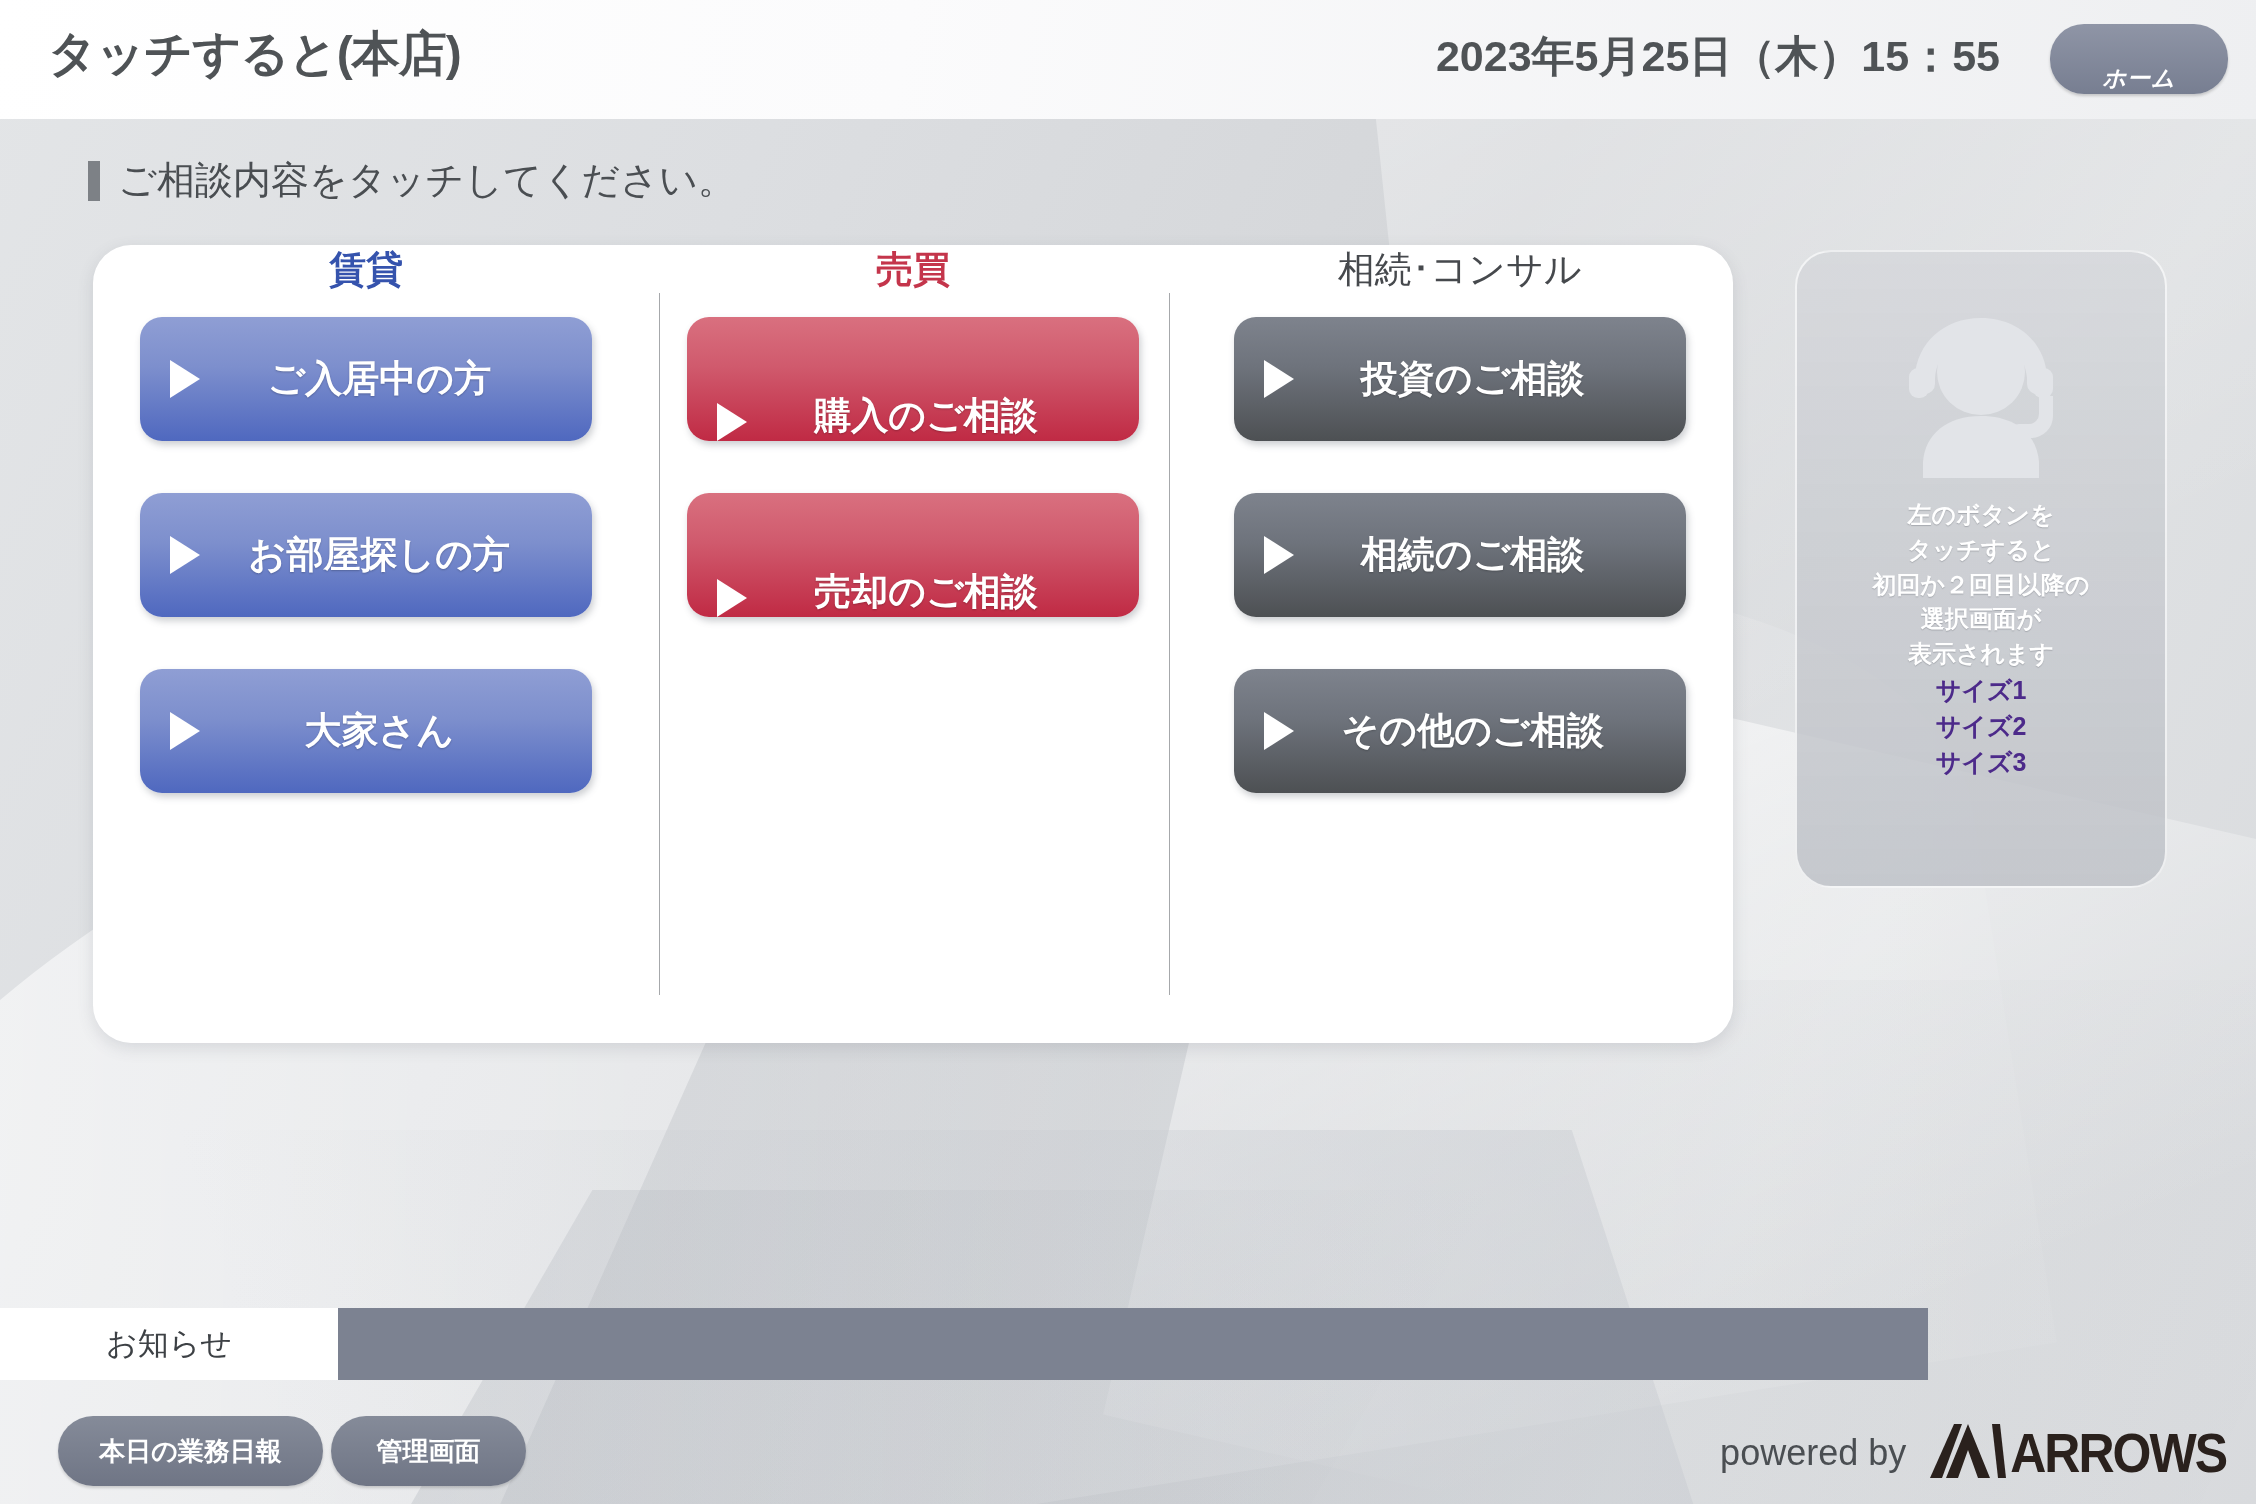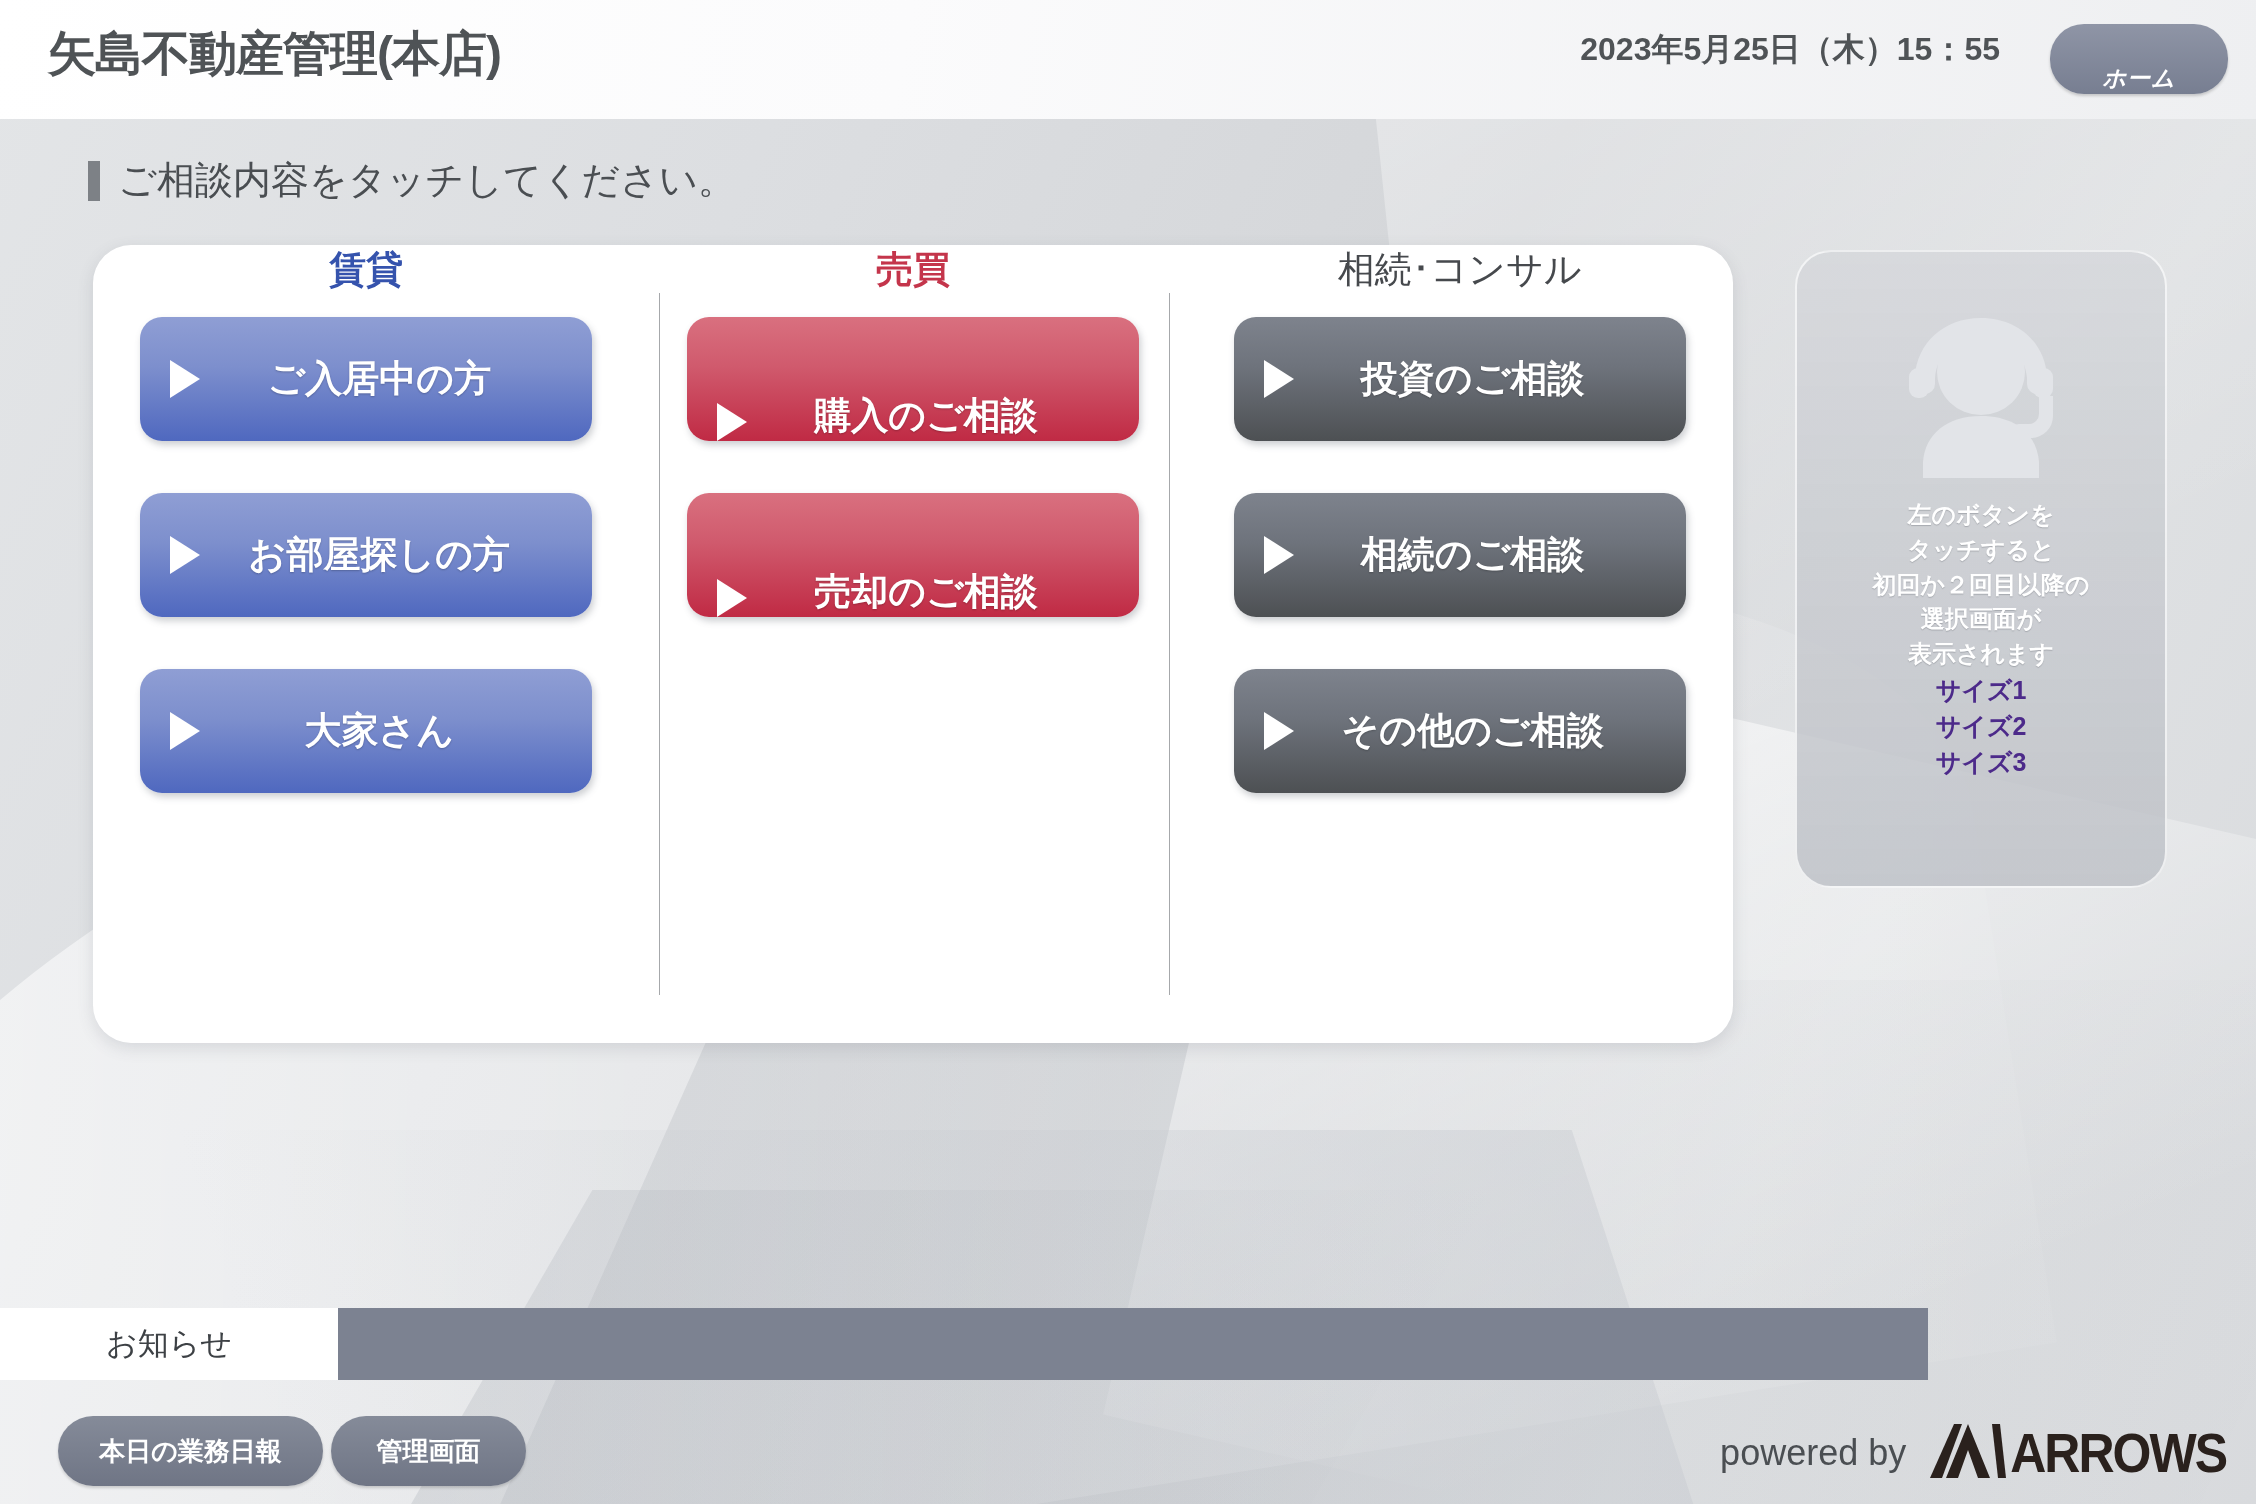--- a/index.html
+++ b/index.html
@@ -59,21 +59,21 @@
     z-index:5;
   }
   .header-title {
     position:absolute; left:48px; top:22px;
     font-size:48px; font-weight:bold; color:#4f5356;
     letter-spacing:-1px;
     white-space:nowrap;
   }
   .header-datetime {
     position:absolute; right:256px; top:28px;
-    font-size:32px; font-weight:bold; color:#4f5356;
+    font-size:43px; font-weight:bold; color:#4f5356;
     white-space:nowrap;
   }
   .home-button {
     position:absolute; right:28px; top:24px;
     width:178px; height:70px; border-radius:34px;
     background:linear-gradient(180deg,#8f95a6,#777e91);
     box-shadow:0 2px 3px rgba(0,0,0,0.18);
     display:flex; align-items:flex-end; justify-content:center;
     cursor:pointer;
     font-style:italic;
@@ -211,21 +211,21 @@
   <div class="bg-base"></div>
   <div class="bg-shape bg-s1"></div>
   <div class="bg-shape bg-s2"></div>
   <div class="bg-shape bg-s3"></div>
   <div class="bg-shape bg-s4"></div>
   <div class="bg-shape bg-s5"></div>
   <div class="bg-shape bg-s6"></div>
 </div>
 
 <div class="header">
-  <div class="header-title">矢島不動産管理(本店)</div>
+  <div class="header-title">タッチすると(本店)</div>
   <div class="header-datetime">2023年5月25日（木）15：55</div>
   <div class="home-button">
     <span>ホーム</span>
   </div>
 </div>
 
 <div class="instruction">
   <div class="instruction-bar"></div>
   <div class="instruction-text">ご相談内容をタッチしてください。</div>
 </div>

